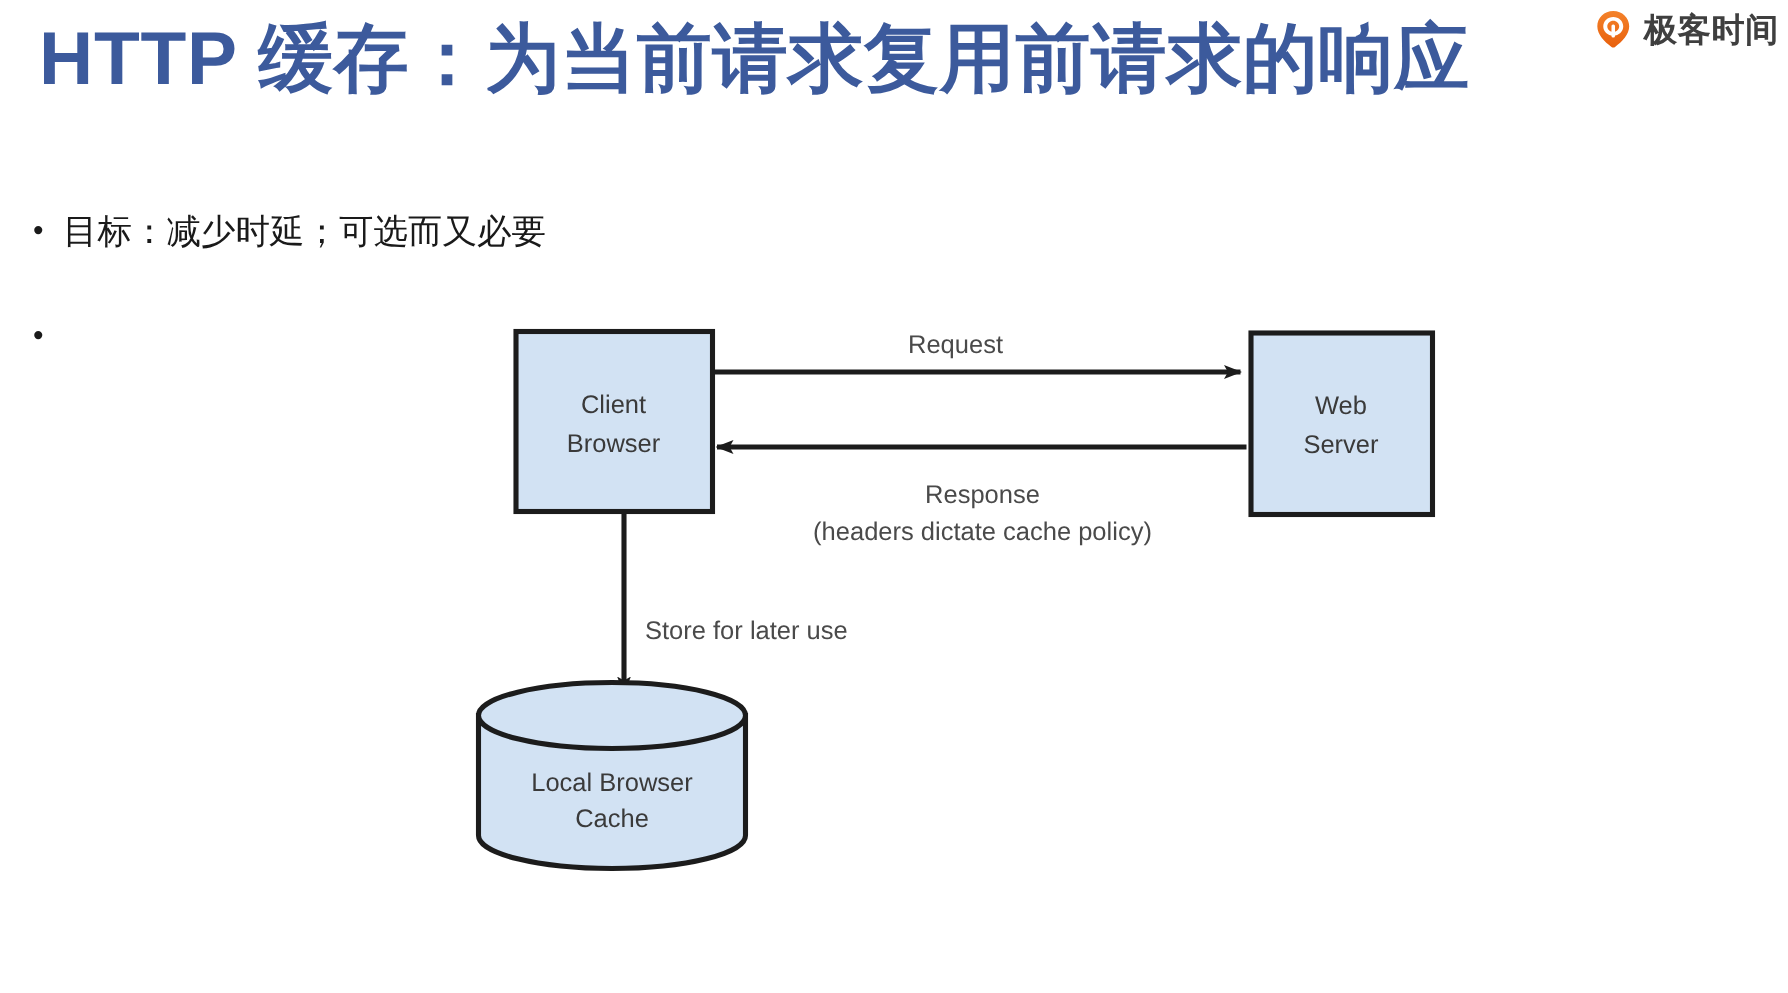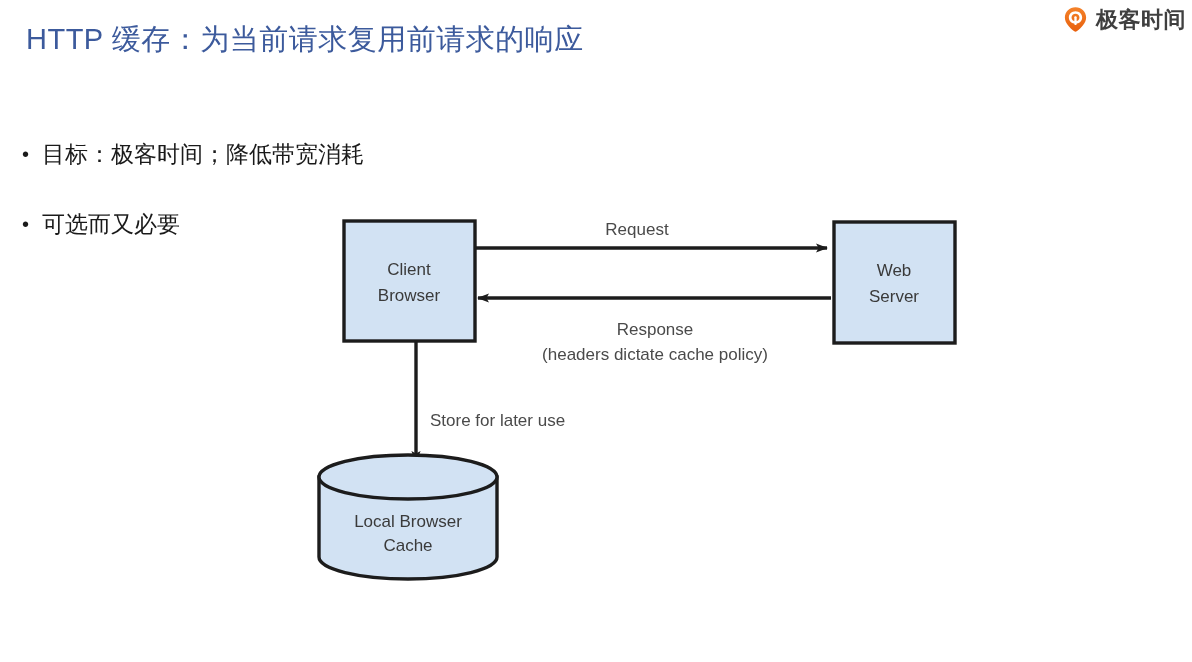--- a/index.html
+++ b/index.html
@@ -37,24 +37,24 @@
     font-weight: 700;
     letter-spacing: 0.5px;
     white-space: nowrap;
   }
 
   
   .slide-title {
     position: absolute;
     left: 26px;
     top: 13px;
-    font-size: 29px;
+    font-size: 50px;
     line-height: 52px;
     color: #3c5a9c;
-    font-weight: 400;
+    font-weight: 700;
     letter-spacing: 0.5px;
     white-space: nowrap;
   }
 
   
   .bullets {
     position: absolute;
     left: 22px;
     top: 137px;
     width: 520px;
@@ -128,25 +128,24 @@
     <rect x="14.6" y="12.2" width="2.8" height="10.4" rx="1.2" fill="#ffffff"></rect>
   </svg>
   <span class="brand-text">极客时间</span>
 </div>
 
 <div class="slide-title">HTTP 缓存：为当前请求复用前请求的响应</div>
 
 <div class="bullets">
   <div class="bullet">
     <span class="bullet-dot">•</span>
-    <span class="bullet-text">目标：极客时间；降低带宽消耗</span>
+    <span class="bullet-text">目标：减少时延；可选而又必要</span>
   </div>
   <div class="bullet">
     <span class="bullet-dot">•</span>
-    <span class="bullet-text">可选而又必要</span>
   </div>
 </div>
 
 <div class="diagram">
   <svg viewBox="0 0 700 400" xmlns="http://www.w3.org/2000/svg">
     <defs>
       <marker id="arrowHead" markerWidth="12" markerHeight="10" refX="11" refY="5" orient="auto" markerUnits="userSpaceOnUse">
         <path d="M0,0.4 L12,5 L0,9.6 L2.6,5 Z" fill="#1c1c1c"></path>
       </marker>
     </defs>

